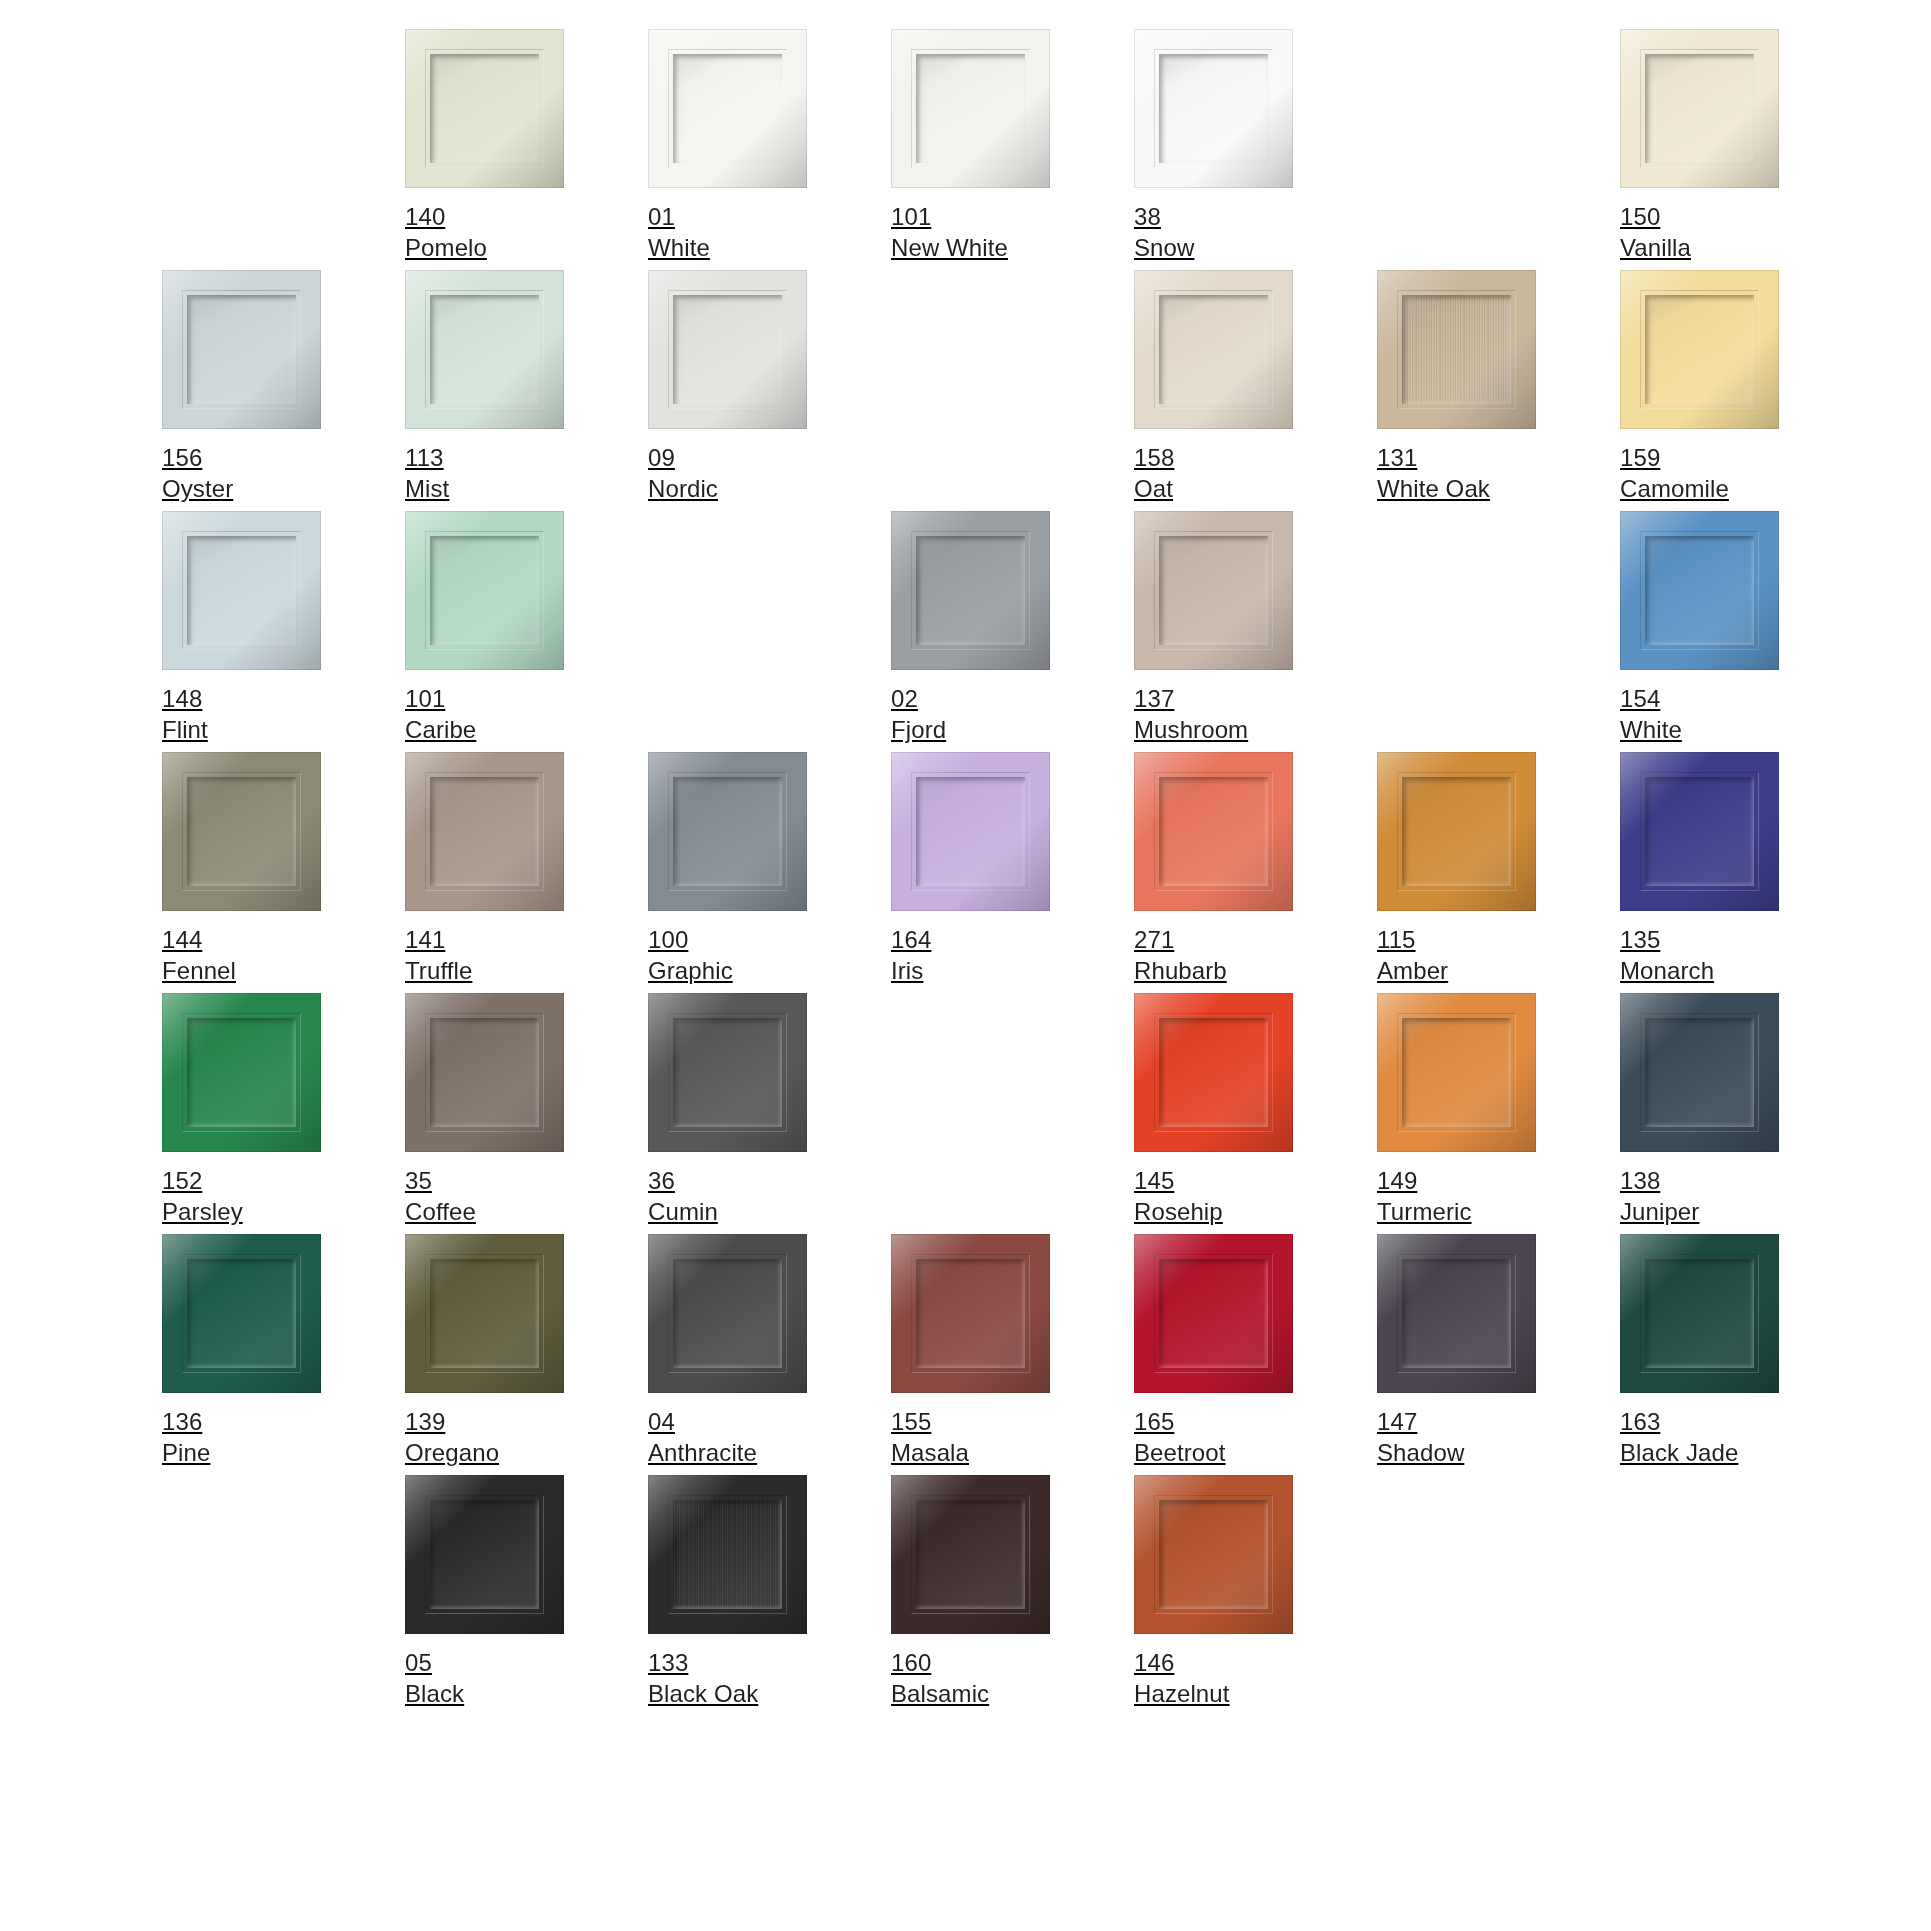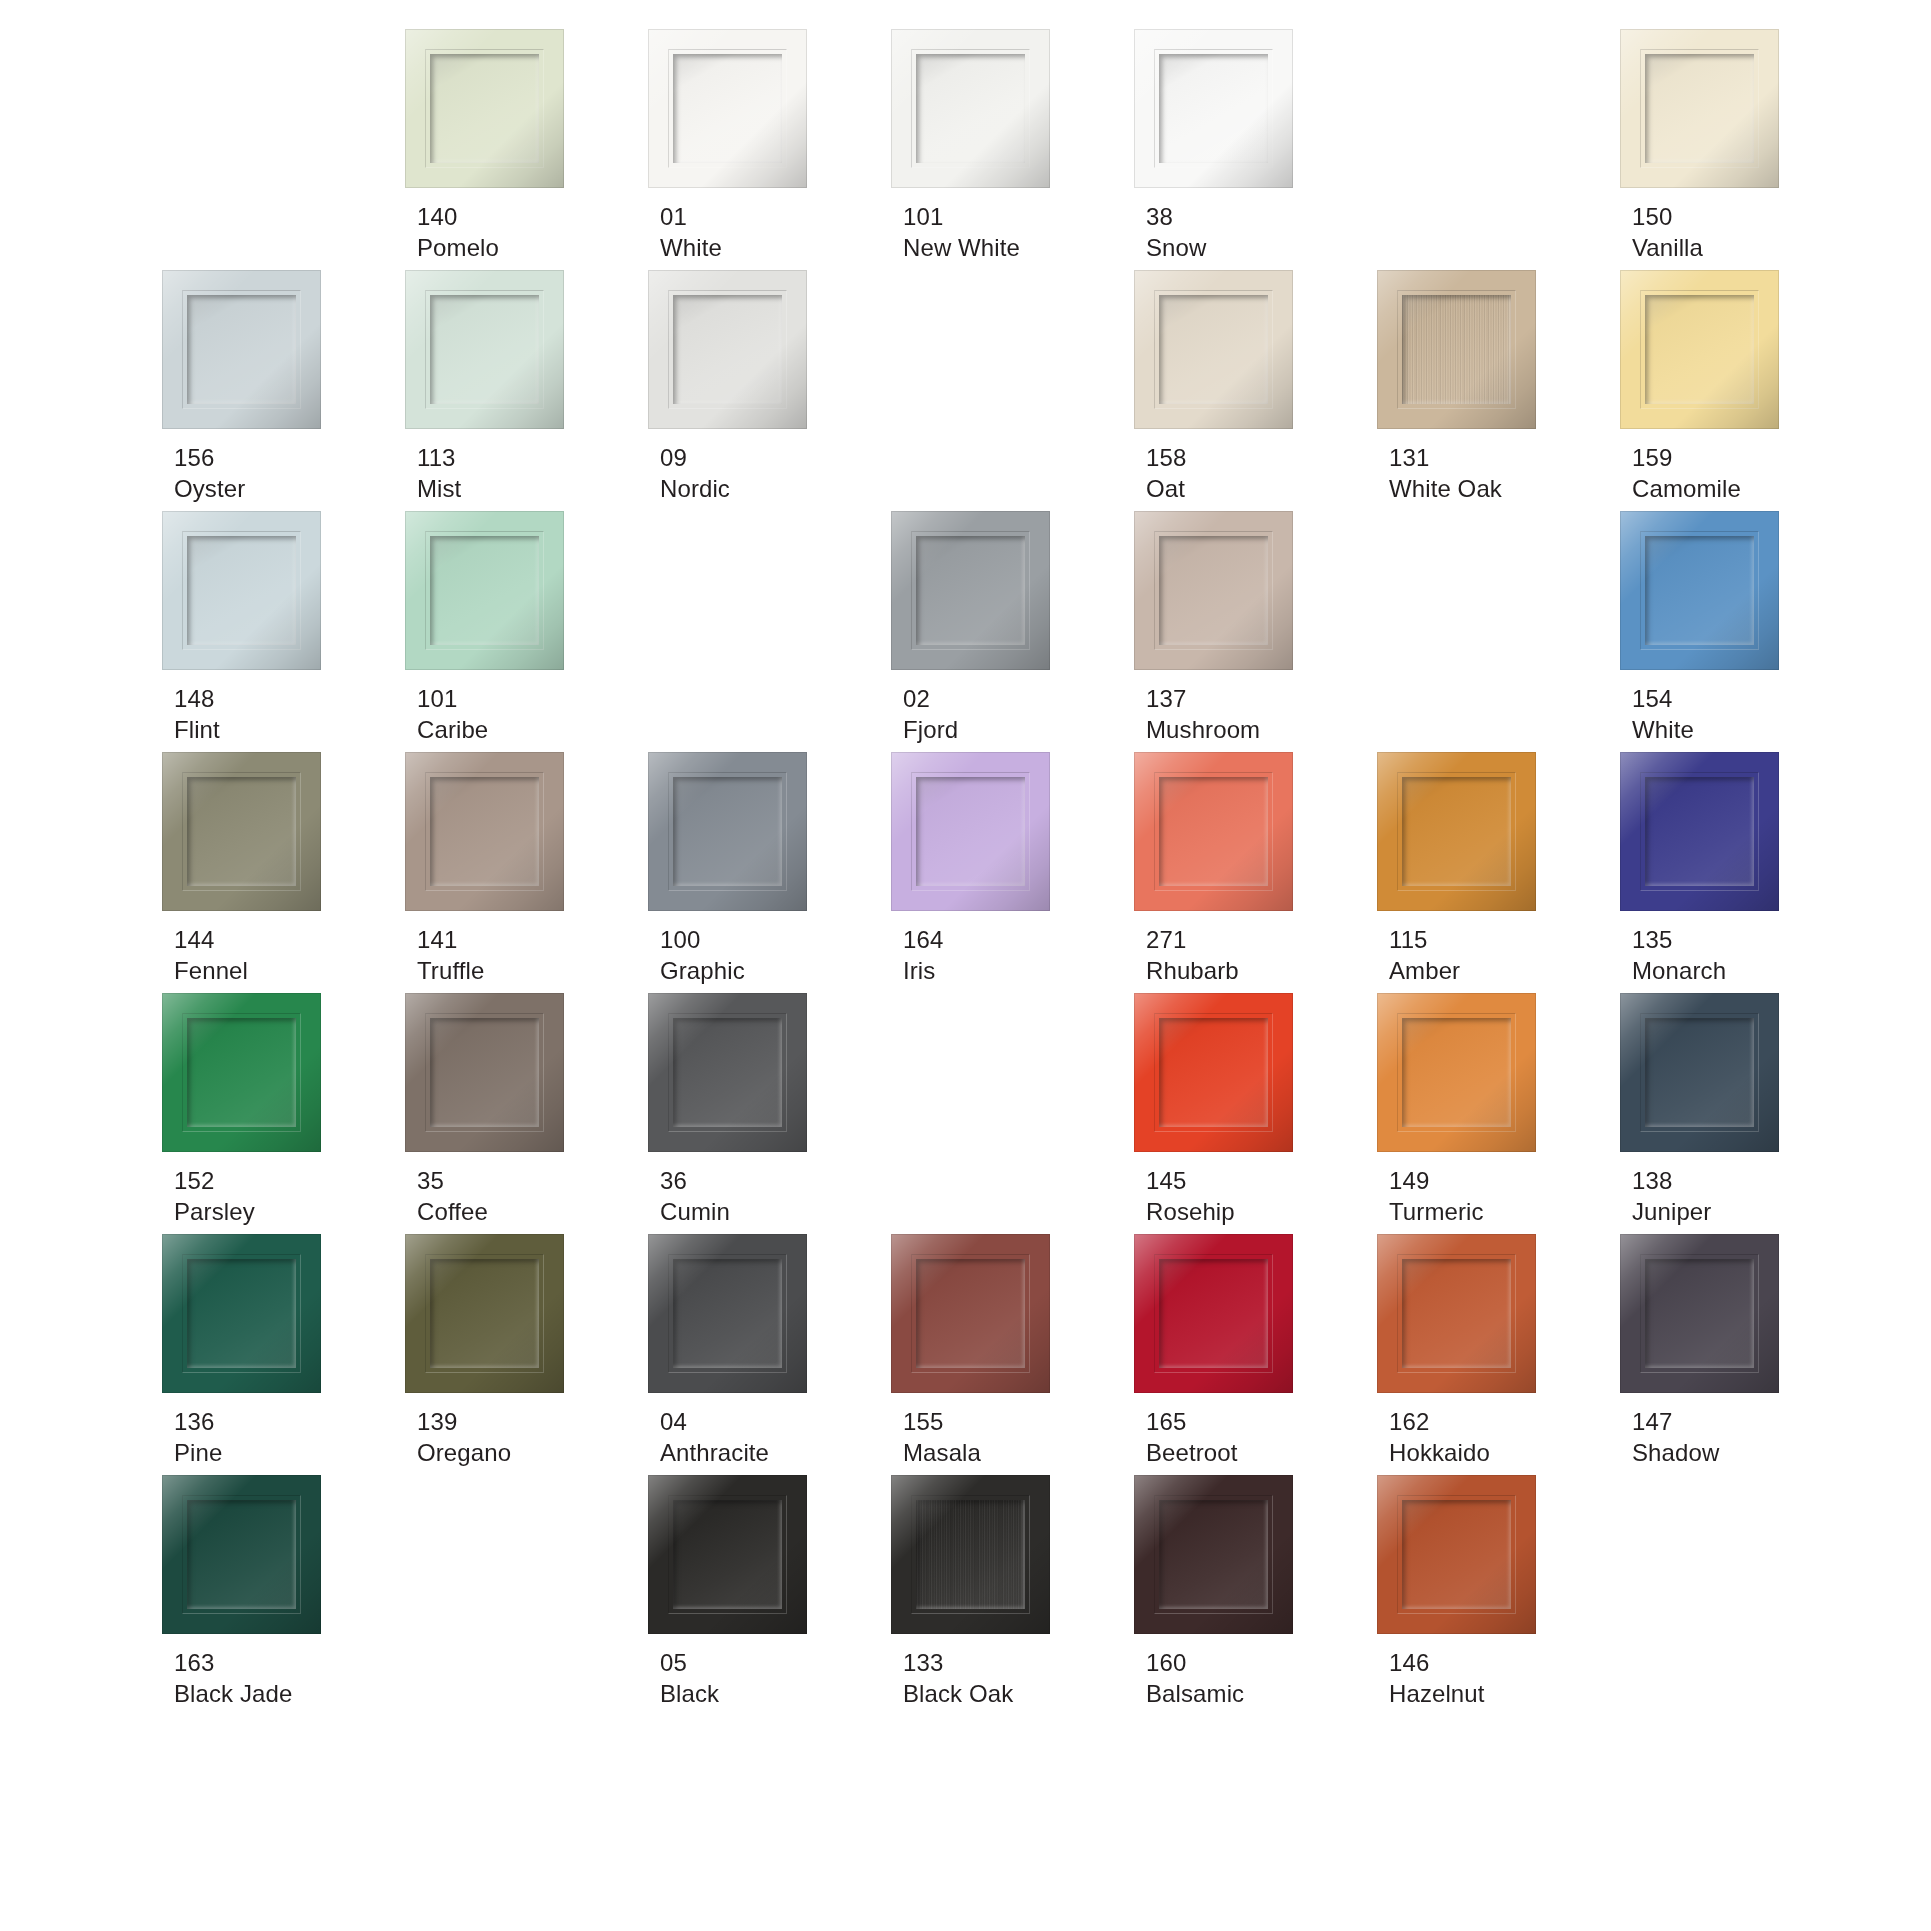--- a/index.html
+++ b/index.html
@@ -94,23 +94,24 @@
       rgba(255,255,255,0.05) 1.9px,
       rgba(0,0,0,0.03) 1.9px,
       rgba(0,0,0,0.03) 3.9px,
       rgba(255,255,255,0.025) 3.9px,
       rgba(255,255,255,0.025) 4.8px);
   }
 
   
   .caption {
     position: absolute;
-    left: 12px;
+    left: 0;
     top: 172px;
     line-height: 1.30;
+    text-decoration: underline;
   }
   .caption .code,
   .caption .name {
     display: block;
     font-size: 24px;
     color: #231f20;
     letter-spacing: 0.1px;
     white-space: nowrap;
   }
 </style>
@@ -527,32 +528,20 @@
           <div class="panel-rim"></div>
           <div class="bevel-hi"></div>
           <div class="outline"></div>
         </div>
         <div class="caption">
           <span class="code">165</span>
           <span class="name">Beetroot</span>
         </div>
       </div>
       <div class="swatch-cell">
-        <div class="tile" style="--c: #c05c36;">
-          <div class="panel"></div>
-          <div class="panel-rim"></div>
-          <div class="bevel-hi"></div>
-          <div class="outline"></div>
-        </div>
-        <div class="caption">
-          <span class="code">162</span>
-          <span class="name">Hokkaido</span>
-        </div>
-      </div>
-      <div class="swatch-cell">
         <div class="tile" style="--c: #4a454f;">
           <div class="panel"></div>
           <div class="panel-rim"></div>
           <div class="bevel-hi"></div>
           <div class="outline"></div>
         </div>
         <div class="caption">
           <span class="code">147</span>
           <span class="name">Shadow</span>
         </div>

